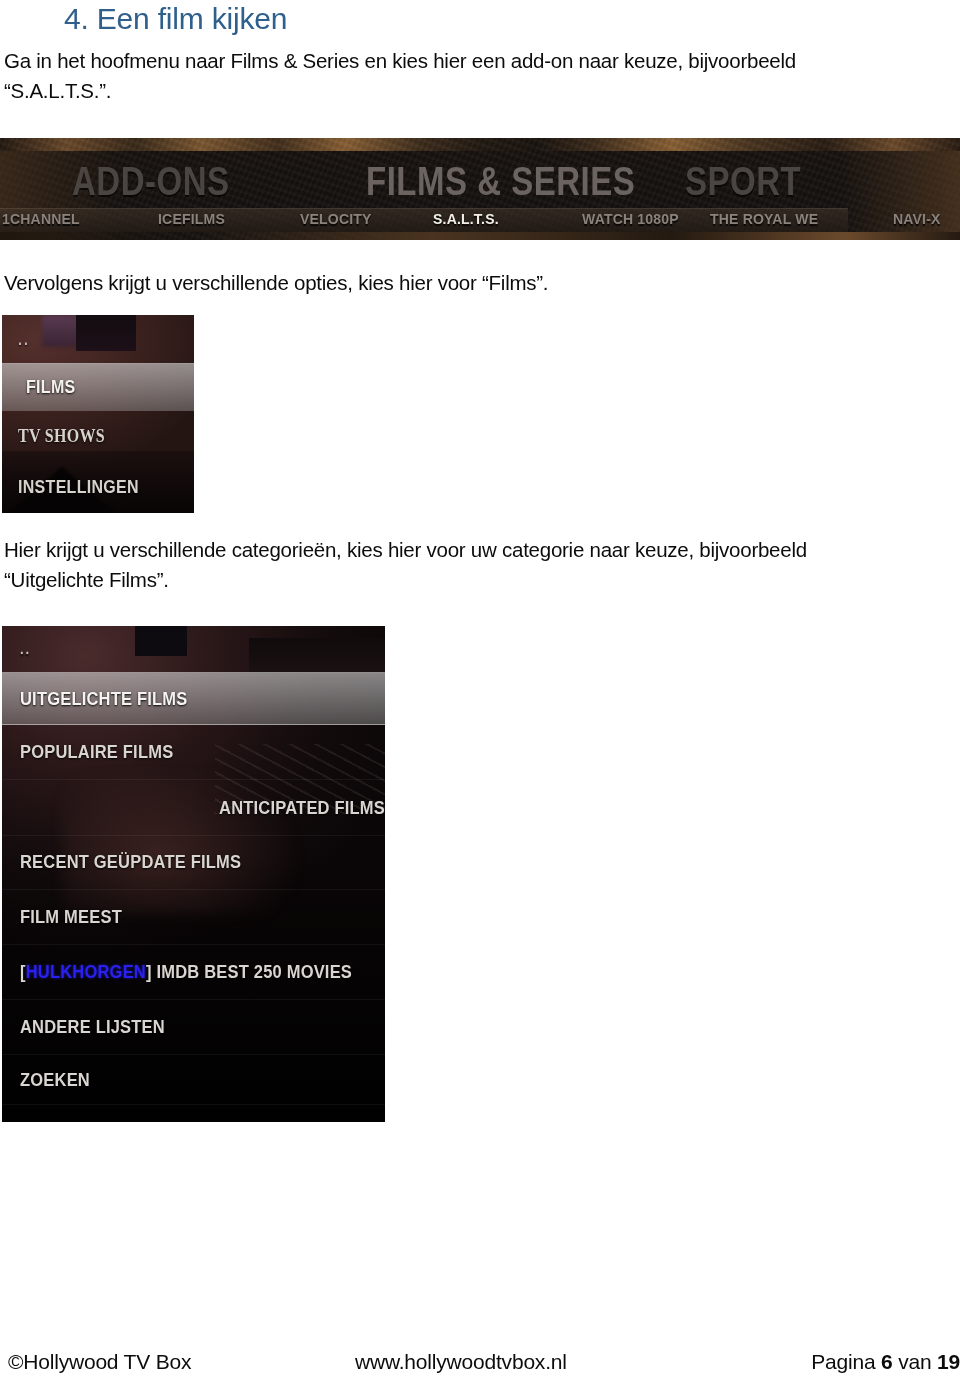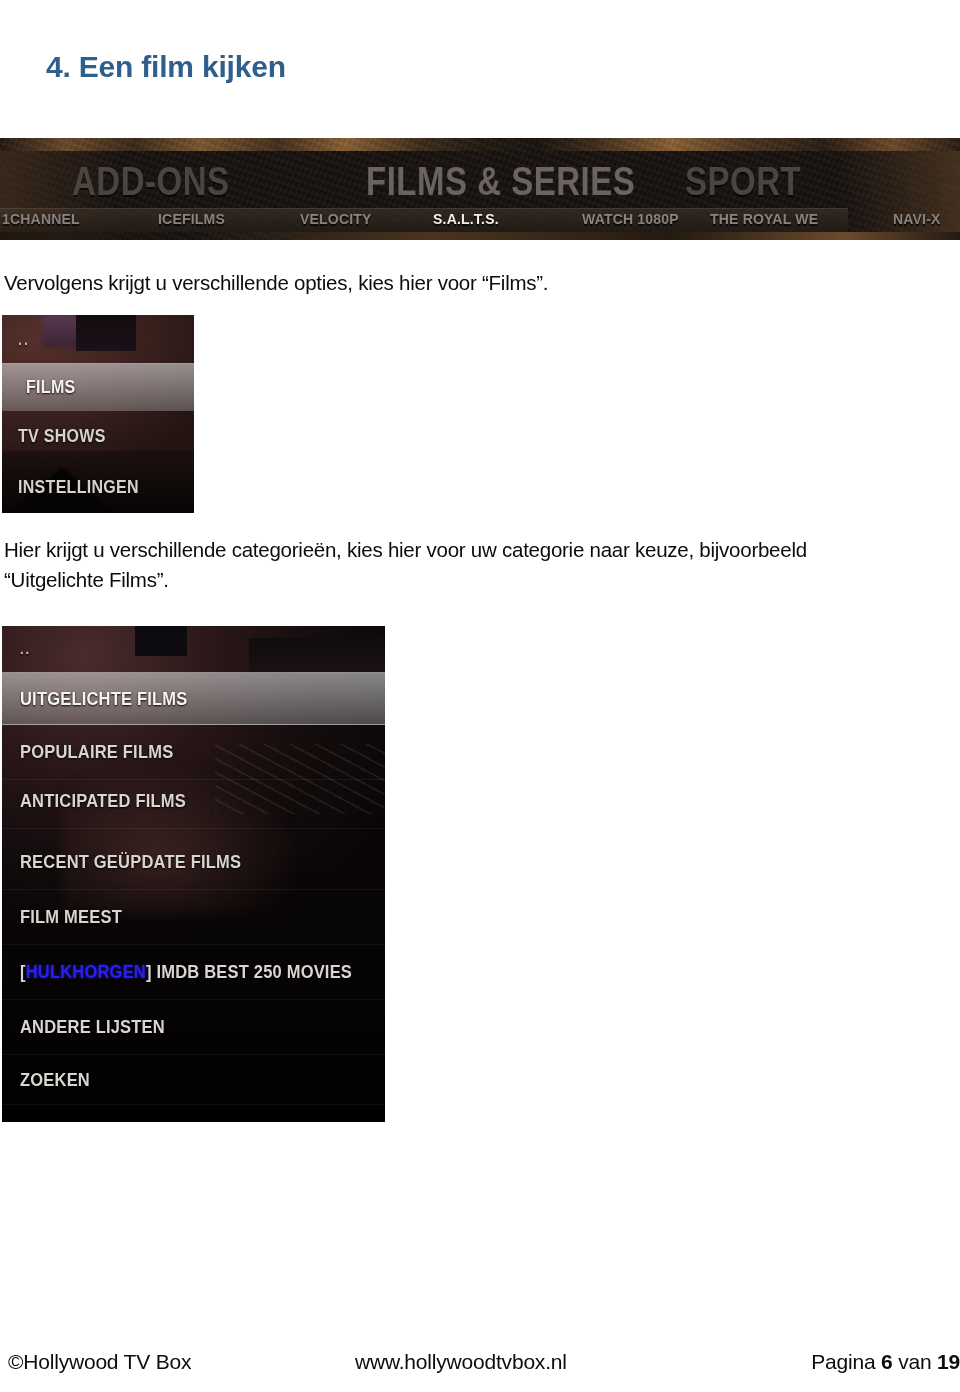--- a/index.html
+++ b/index.html
@@ -14,28 +14,27 @@
     font-family: "Liberation Sans", sans-serif;
     color: #111111;
     overflow: hidden;
   }
 
   
   .page { position: relative; width: 960px; height: 1392px; }
 
   .heading {
     position: absolute;
-    left: 46px;
+    left: 64px;
     top: 2px;
     font-size: 30px;
-    font-weight: bold;
+    font-weight: normal;
     letter-spacing: -0.2px;
     color: #2f5f8c;
     white-space: nowrap;
-    margin-top: 48px;
   }
 
   .para {
     position: absolute;
     left: 4px;
     font-size: 20.5px;
     line-height: 30px;
     color: #0c0c0c;
     width: 900px;
     letter-spacing: -0.25px;
@@ -165,21 +164,21 @@
   .menurow .rowlabel {
     font-size: 16px; font-weight: bold; letter-spacing: 0.3px;
     color: #d6d2cc; padding-left: 16px; white-space: nowrap;
     text-shadow: 0 1px 2px rgba(0,0,0,0.9);
     transform: scaleY(1.12);
   }
   .menurow.updir { top: 0px;  height: 48px; }
   .menurow.updir .rowlabel { font-size: 14px; color: #bdb7b0; letter-spacing: 2px; }
   .menurow.r0 { top: 48px; height: 48px; background: linear-gradient(180deg, rgba(215,215,215,0.62), rgba(170,170,170,0.40)); padding-left: 8px; }
   .menurow.r0 .rowlabel { color: #f4f2ef; }
-  .menurow.r1 { top: 96px; height: 50px; }
+  .menurow.r1 { top: 96px; height: 50px; font-family: Liberation Serif, serif; }
   .menurow.r2 { top: 146px; height: 52px; }
   .menurow .hl-line {
     position: absolute; left: 0; right: 0; top: 0; height: 1px;
     background: rgba(255,255,255,0.10);
   }
 
   
   #shot-cats {
     left: 2px; top: 626px; width: 383px; height: 496px;
     background: #0a0607;
@@ -247,20 +246,21 @@
   .f-right { right: 12px; }
   .f-right b { font-weight: bold; }
 </style>
 </head>
 <body>
 
 <div class="page">
 
   <div class="heading">4. Een film kijken</div>
 
+  <div class="para p1">Ga in het hoofmenu naar Films &amp; Series en kies hier een add-on naar keuze, bijvoorbeeld “S.A.L.T.S.”.</div>
 
   <div class="shot" id="shot-banner">
     <div class="banner-topstrip"></div>
     <div class="banner-texture"></div>
     <div class="banner-sidefade-l"></div>
     <div class="banner-sidefade-r"></div>
 
     <div class="banner-maintier">
       <div class="mainlink dim m0">ADD-ONS</div>
       <div class="mainlink m1">FILMS &amp; SERIES</div>
@@ -315,21 +315,21 @@
 
     <div class="catrow updir" style="top:0px;height:46px;">
       <span class="catlabel">..</span>
     </div>
     <div class="catrow selected" style="top:46px;height:52px;">
       <span class="catlabel">UITGELICHTE FILMS</span>
     </div>
     <div class="catrow" style="top:98px;height:55px;">
       <span class="catlabel">POPULAIRE FILMS</span>
     </div>
-    <div class="catrow" style="top:147px;height:55px;">
+    <div class="catrow" style="top:154px;height:55px;justify-content:flex-end;">
       <span class="catlabel">ANTICIPATED FILMS</span>
     </div>
     <div class="catrow" style="top:208px;height:55px;">
       <span class="catlabel">RECENT GEÜPDATE FILMS</span>
     </div>
     <div class="catrow" style="top:263px;height:55px;">
       <span class="catlabel">FILM MEEST</span>
     </div>
     <div class="catrow" style="top:318px;height:55px;">
       <span class="catlabel"><span class="brk">[</span><span class="hulk">HULKHORGEN</span><span class="brk">]</span><span> IMDB BEST 250 MOVIES</span></span>

